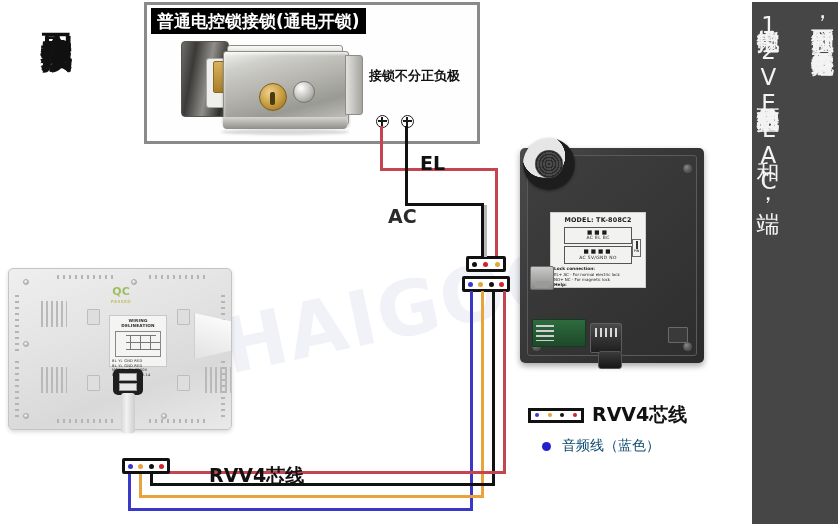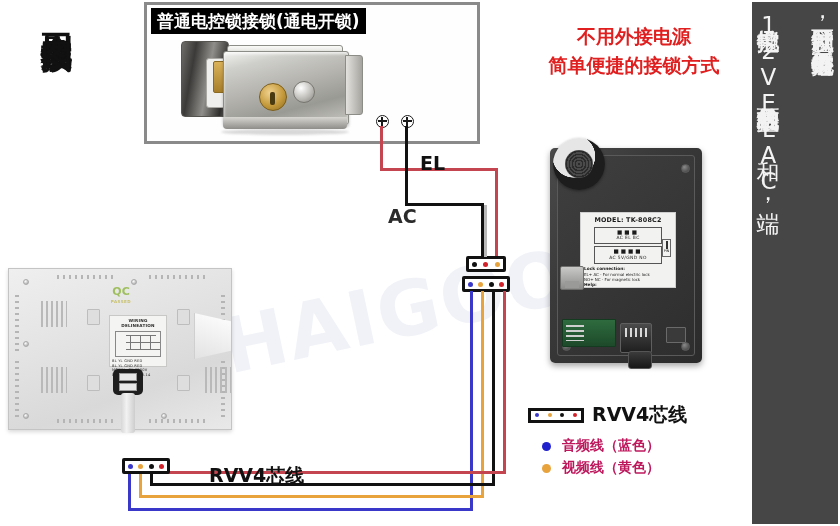--- a/index.html
+++ b/index.html
@@ -124,21 +124,21 @@
     writing-mode:vertical-rl;text-orientation:upright;
     color:#f3f3f3;font-size:23px;line-height:1.02;font-weight:normal;
     font-family:"DejaVu Sans","Liberation Sans",sans-serif;
     letter-spacing:0px;
   }
   .sb-col.right{right:4px;}
   .sb-col.left{left:4px;}
 
   
   .outdoor{
-    position:absolute;left:550px;top:148px;width:152px;height:215px;
+    position:absolute;left:520px;top:148px;width:184px;height:215px;
     background:linear-gradient(125deg,#4b4b4b 0%,#3a3a3a 35%,#323232 65%,#2b2b2b 100%);
     border-radius:5px;box-shadow:0 3px 6px rgba(0,0,0,.35);
   }
   .od-inner{
     position:absolute;left:7px;top:7px;right:7px;bottom:7px;
     border:1px solid #5a5a5a;border-radius:3px;
     background:linear-gradient(140deg,#3f3f3f,#2e2e2e);
   }
   .od-speaker{
     position:absolute;left:3px;top:-10px;width:52px;height:52px;border-radius:50%;
@@ -207,21 +207,21 @@
   .outdoor-caption{
     position:absolute;left:583px;top:372px;width:120px;text-align:center;
     font-size:21px;font-weight:bold;color:#111;
     font-family:"DejaVu Sans","Liberation Sans",sans-serif;
   }
 
   
   .indoor{
     position:absolute;left:8px;top:268px;width:222px;height:160px;
     background:linear-gradient(160deg,#efefef 0%,#e3e3e3 40%,#d9d9d9 70%,#e9e9e9 100%);
-    border:1px solid #c4c4c4;border-radius:0;
+    border:1px solid #c4c4c4;border-radius:5px;
     box-shadow:0 2px 4px rgba(0,0,0,.15);
   }
   .in-vent{
     position:absolute;width:26px;height:22px;
     background:repeating-linear-gradient(90deg,#b9b9b9 0 2px,transparent 2px 5px);
   }
   .in-dots{
     position:absolute;height:4px;
     background:repeating-linear-gradient(90deg,#b5b5b5 0 2px,transparent 2px 6px);
   }
@@ -297,21 +297,21 @@
   .lg-head{display:flex;align-items:center;gap:8px;margin-bottom:9px;}
   .lg-conn{
     width:56px;height:15px;background:#fff;border:3px solid #111;box-sizing:border-box;
     display:flex;align-items:center;justify-content:space-around;
   }
   .lg-conn .d{width:4px;height:4px;border-radius:50%;}
   .lg-head-text{font-size:19px;font-weight:bold;color:#111;
     font-family:"DejaVu Sans","Liberation Sans",sans-serif;}
   .lg-row{display:flex;align-items:center;gap:11px;margin:4px 0 4px 14px;}
   .lg-dot{width:9px;height:9px;border-radius:50%;flex:none;}
-  .lg-text{font-size:14px;font-weight:bold;color:#be185d;white-space:nowrap;
+  .lg-text{font-size:14px;font-weight:normal;color:#0c4a6e;white-space:nowrap;
     font-family:"DejaVu Sans","Liberation Sans",sans-serif;}
 </style>
 </head>
 <body>
 
 <div id="stage">
 
   <div class="watermark">FHAIGOO</div>
 
   <div class="left-title">不用刷卡电控锁接线图</div>
@@ -326,29 +326,26 @@
         </div>
       <div class="lk-bolt"></div>
       <div class="lk-top"></div>
       <div class="lk-body"></div>
       <div class="lk-right"></div>
       <div class="lk-cyl"></div>
       <div class="lk-knob"></div>
       <div class="lk-base"></div>
     </div>
 
+    <div class="lock-note">接锁不分正负极</div>
   </div>
 
   <div class="screw" style="left:376px;top:115px;"></div>
   <div class="screw" style="left:401px;top:115px;"></div>
 
-  <div class="red-head">
-    <div>不用外接电源</div>
-    <div>简单便捷的接锁方式</div>
-  </div>
 
   <div class="sidebar">
     <div class="sb-col right">就可以控制开锁，不需要另外供电给电控锁</div>
     <div class="sb-col left">把电控锁12V两芯线接室外机的EL和AC端，</div>
   </div>
 
   <div class="outdoor">
     <div class="od-inner"></div>
     <div class="od-speaker"></div>
     <div class="od-screw" style="right:12px;top:16px;"></div>
@@ -497,19 +494,15 @@
         <span class="d" style="background:#111111"></span>
         <span class="d" style="background:#d3222a"></span>
       </div>
       <div class="lg-head-text">RVV4芯线</div>
     </div>
 
     <div class="lg-row">
       <span class="lg-dot" style="background:#2222cc"></span>
       <span class="lg-text">音频线（蓝色）</span>
     </div>
-    <div class="lg-row">
-      <span class="lg-dot" style="background:#e8a33d"></span>
-      <span class="lg-text">视频线（黄色）</span>
-    </div>
   </div>
 
 </div>
 
 </body></html>

